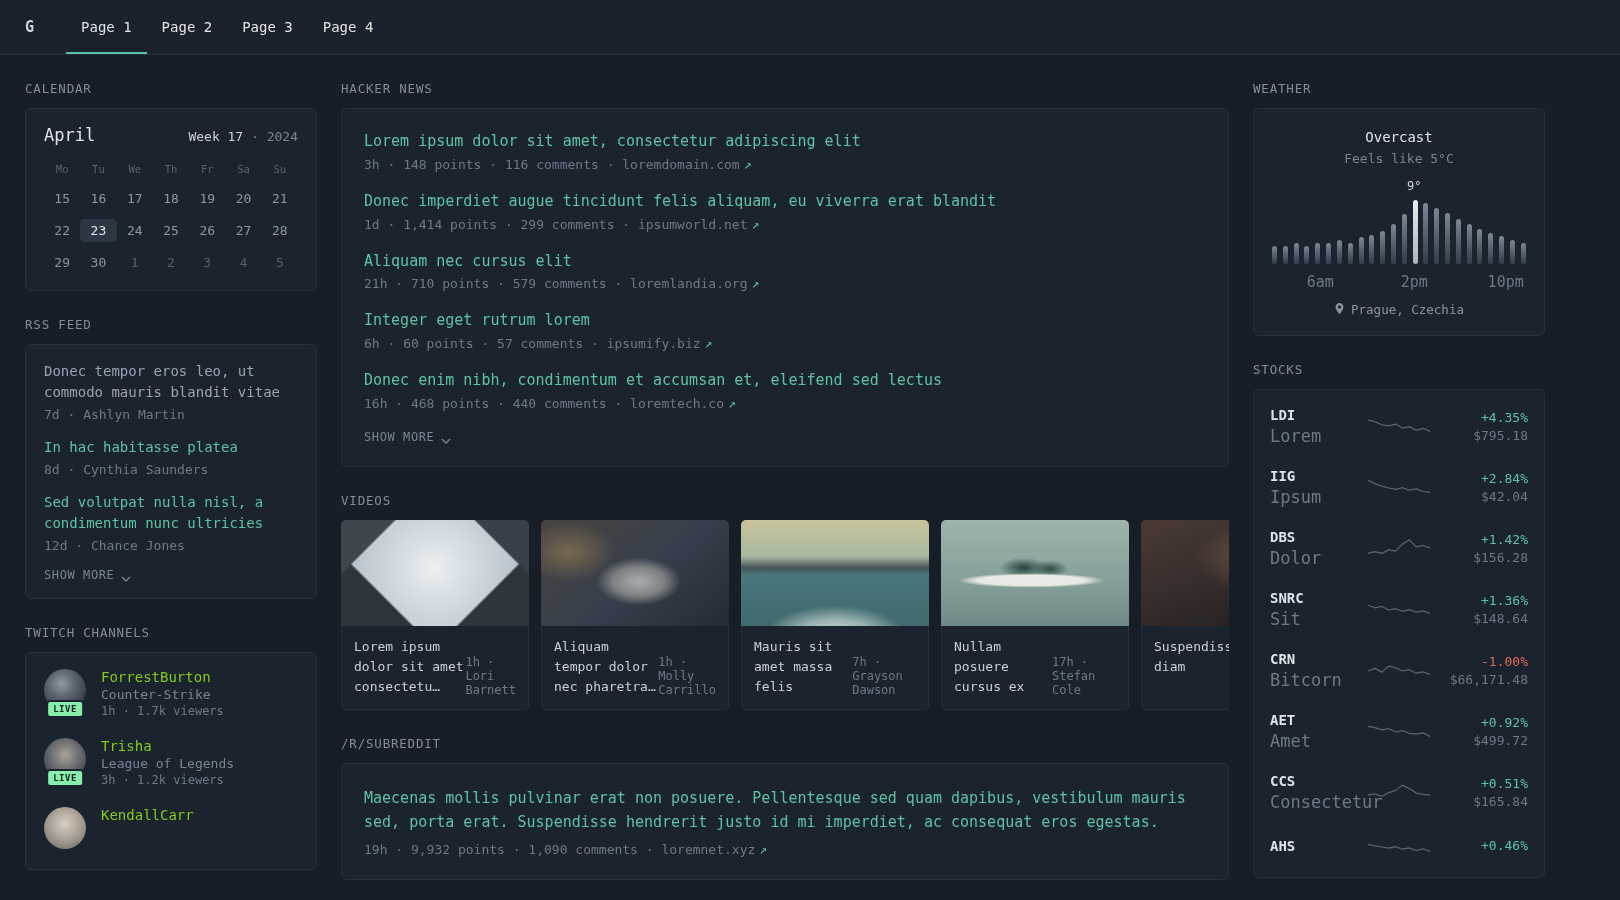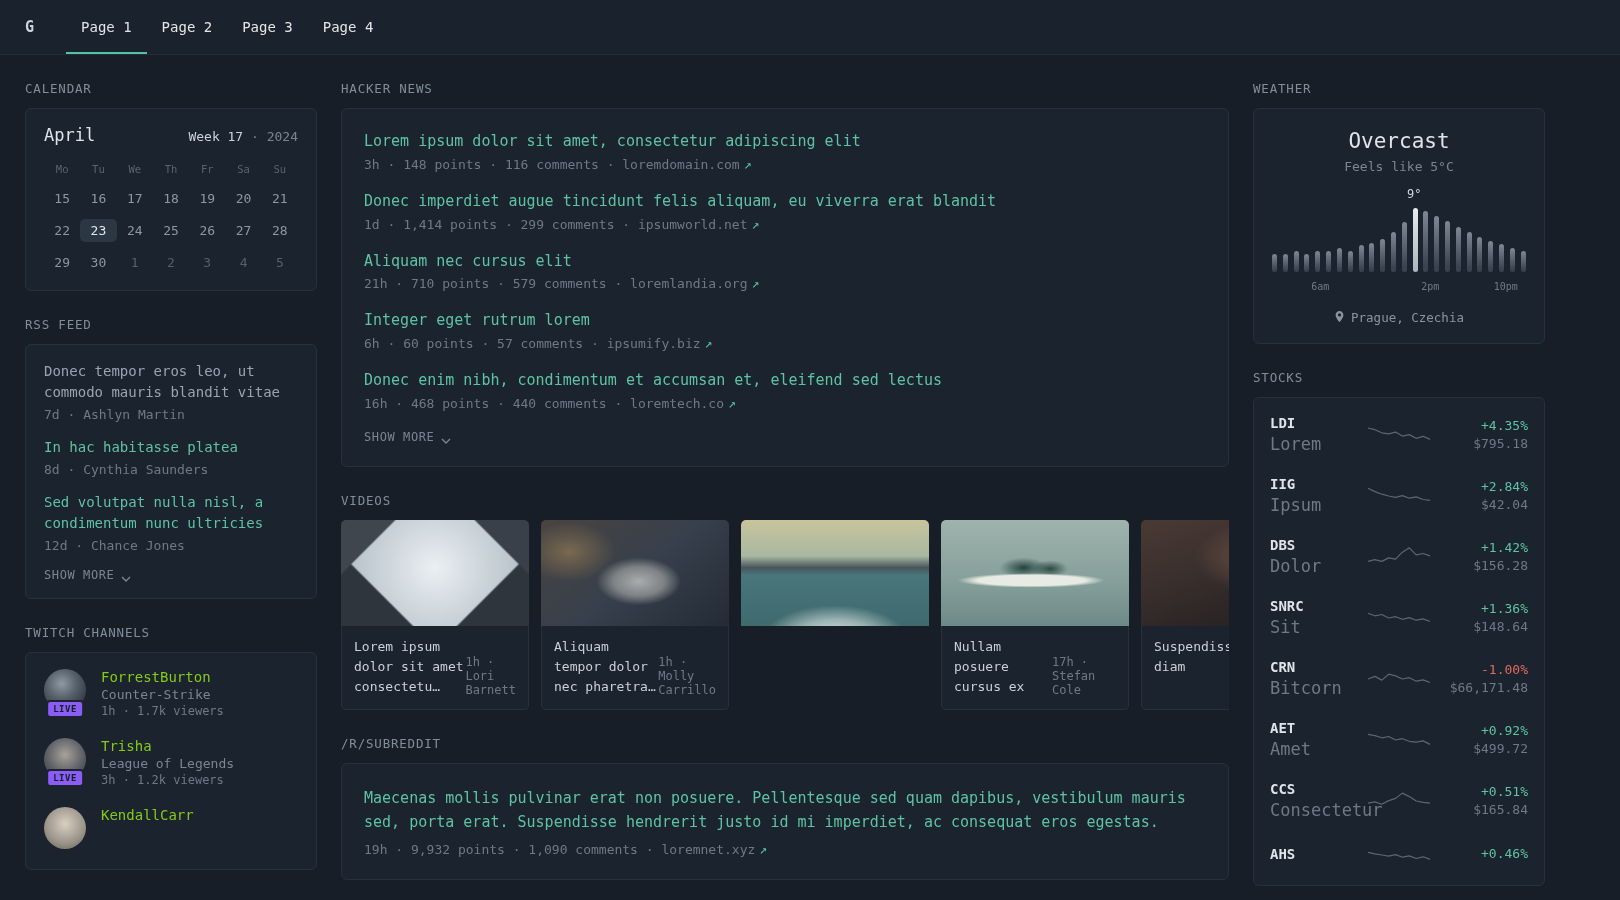--- a/index.html
+++ b/index.html
@@ -79,21 +79,21 @@
   
   .tw-card { padding:16px 18px 0 18px; }
   .tw-row { display:flex; gap:15px; margin-bottom:20px; cursor:pointer; }
   .av-wrap { position:relative; width:42px; height:42px; flex:none; }
   .avatar { width:42px; height:42px; border-radius:50%; }
   .av-0 { background:radial-gradient(circle at 42% 35%, #8d9aa5 0%, #5a646e 38%, #2a323c 85%); }
   .av-1 { background:radial-gradient(circle at 50% 40%, #a8a39a 0%, #5d6066 55%, #2e343c 100%); }
   .av-2 { background:radial-gradient(circle at 50% 40%, #d9cfc0 0%, #9a938a 60%, #5e5a55 100%); }
   .live-badge {
     position:absolute; left:50%; bottom:-7px; transform:translateX(-50%);
-    background:#8b5cf6; color:#0f231c; font-size:9px; font-weight:700;
+    background:#86efac; color:#0f231c; font-size:9px; font-weight:700;
     letter-spacing:.5px; padding:2px 5px; border-radius:4px;
     border:2px solid #1b232e;
   }
   .tw-name { font-size:14px; color:#84cc16; }
   .tw-game { font-size:13px; color:#7b8592; margin-top:2px; }
   .tw-meta { font-size:12px; color:#6f7986; margin-top:2px; }
 
   
   .hn-card { padding:22px; }
   .hn-item { margin-bottom:19px; }
@@ -129,32 +129,32 @@
       background:#1b232e; padding:11px 12px 12px 12px; flex:1; display:flex; flex-direction:row; }
   .video-title { font-size:13px; line-height:1.55; color:#c9d0d9; }
   .video-meta { font-size:12px; color:#6f7986; margin-top:auto; padding-top:10px; }
 
   
   .sub-card { padding:22px; }
   .sub-title { font-size:15px; line-height:1.6; display:block; }
 
   
   .weather-card { padding:20px 18px 18px; text-align:center; }
-  .w-cond { font-size:21px; color:#dfe4ea; }
+  .w-cond { font-size:14px; color:#dfe4ea; }
   .w-feels { font-size:13px; color:#7b8592; margin-top:6px; }
   .w-chart { position:relative; margin-top:32px; }
   .w-peak { position:absolute; top:-19px; left:56%; transform:translateX(-50%);
       font-size:12px; color:#cfd6de; }
   .wbars { display:flex; justify-content:space-between; align-items:flex-end; height:66px; }
   .wbar { width:5px; border-radius:3px;
       background:linear-gradient(180deg,#7e8894 0%, #39434f 90%); }
   .wbar.peak { background:linear-gradient(180deg,#e8ecf0 0%, #aab4bd 100%); }
-  .w-times { position:relative; height:16px; margin-top:9px; font-size:10px; color:#6f7986; }
+  .w-times { position:relative; height:16px; margin-top:9px; font-size:15px; color:#6f7986; }
   .w-time { position:absolute; transform:translateX(-50%); }
-  .wt-0 { left:19%; } .wt-1 { left:56%;margin-left:16px; } .wt-2 { left:92%; }
+  .wt-0 { left:19%; } .wt-1 { left:56%; } .wt-2 { left:92%; }
   .w-loc { margin-top:13px; font-size:12.5px; color:#8a94a1;
       display:flex; align-items:center; justify-content:center; gap:6px; }
   .w-loc svg { fill:#8a94a1; }
 
   
   .stocks-card { padding:6px 16px; }
   .stock-row { display:flex; align-items:center; padding:11px 0; cursor:pointer; }
   .stock-left { flex:1; min-width:0; }
   .stock-sym { font-size:14px; font-weight:700; color:#dfe4ea; }
   .stock-name { font-size:17px; color:#6f7986; margin-top:3px; }
@@ -333,20 +333,24 @@
         </div>
         <div class="video-card">
           <div class="thumb thumb-1"></div>
           <div class="video-body">
             <div class="video-title">Aliquam tempor dolor nec pharetra…</div>
             <div class="video-meta">1h · Molly Carrillo</div>
           </div>
         </div>
         <div class="video-card">
           <div class="thumb thumb-2"></div>
+          <div class="video-body">
+            <div class="video-title">Mauris sit amet massa felis</div>
+            <div class="video-meta">7h · Grayson Dawson</div>
+          </div>
         </div>
         <div class="video-card">
           <div class="thumb thumb-3"></div>
           <div class="video-body">
             <div class="video-title">Nullam posuere cursus ex</div>
             <div class="video-meta">17h · Stefan Cole</div>
           </div>
         </div>
         <div class="video-card">
           <div class="thumb thumb-4"></div>

